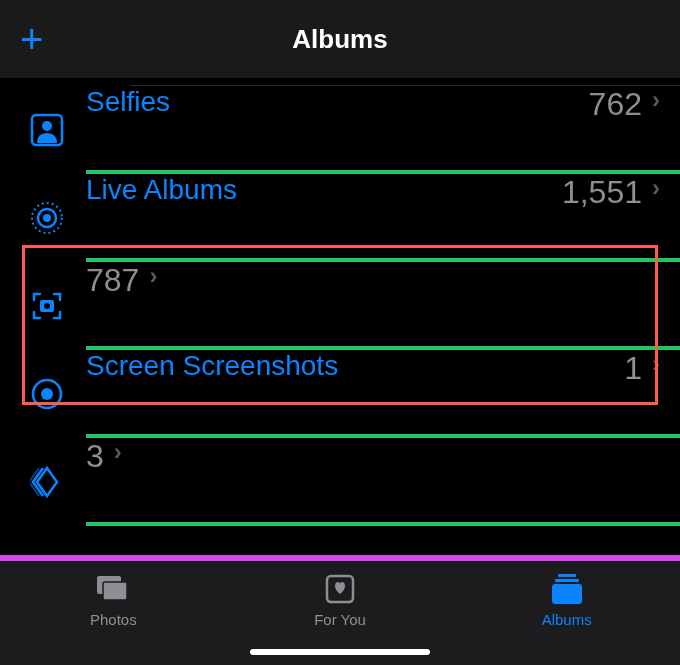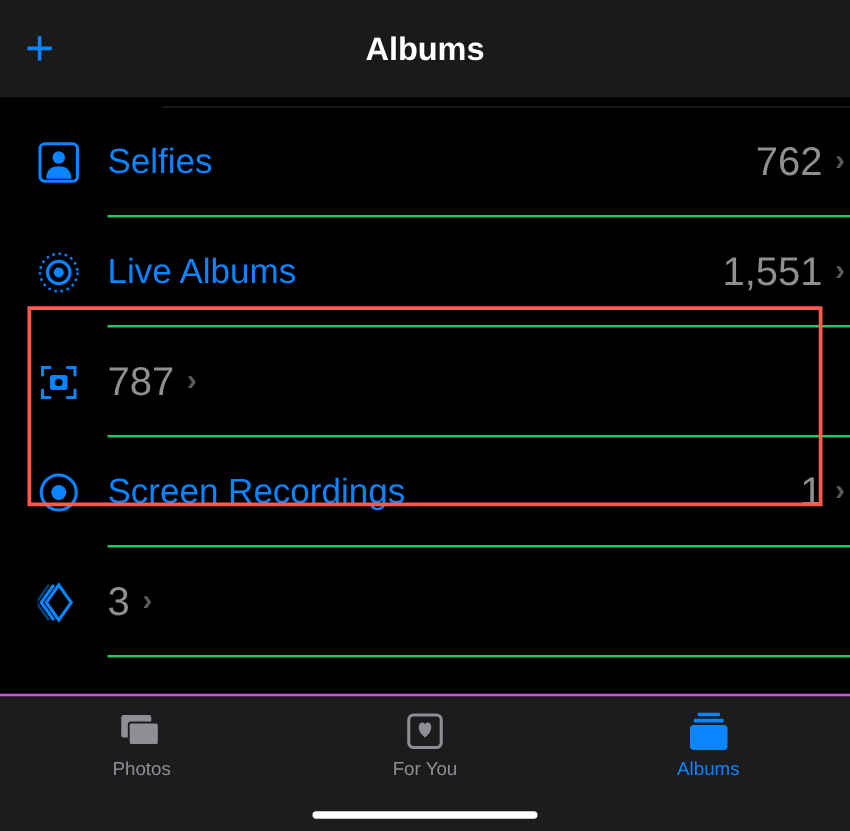--- a/index.html
+++ b/index.html
@@ -46,24 +46,23 @@
     }
     .row-icon {
       width: 56px;
       display: flex;
       align-items: center;
       justify-content: flex-start;
     }
     .row-content {
       flex: 1;
       display: flex;
-      align-items: center;
       height: 100%;
-      border-bottom: 2px solid #22c55e;
-      padding-right: 4px;
+      border-bottom: 4px solid #22c55e;
+      padding-right: 20px;
     }
     .row-label {
       flex: 1;
       color: #0a84ff;
       font-size: 28px;
     }
     .row-count {
       color: #8e8e93;
       font-size: 32px;
       margin-right: 10px;
@@ -83,21 +82,21 @@
       border: 3px solid #ff5a4d;
       pointer-events: none;
     }
     .tabbar {
       position: absolute;
       bottom: 0;
       left: 0;
       right: 0;
       height: 110px;
       background: #1c1c1e;
-      border-top: 2px solid #d946ef;
+      border-top: 6px solid #d946ef;
       display: flex;
       justify-content: space-around;
       padding-top: 10px;
     }
     .tab {
       display: flex;
       flex-direction: column;
       align-items: center;
       color: #8e8e93;
       cursor: pointer;
@@ -174,21 +173,21 @@
   </div>
 
   <div class="row">
     <div class="row-icon">
       <svg width="34" height="34" viewBox="0 0 34 34">
           <circle cx="17" cy="17" r="14" fill="none" stroke="#0a84ff" stroke-width="2.5"></circle>
           <circle cx="17" cy="17" r="6" fill="#0a84ff"></circle>
         </svg>
     </div>
     <div class="row-content">
-      <div class="row-label">Screen Recordings</div>
+      <div class="row-label">Screen Screenshots</div>
       <div class="row-count">1</div>
       <div class="chevron">›</div>
     </div>
   </div>
 
   <div class="row">
     <div class="row-icon">
       <svg width="34" height="34" viewBox="0 0 34 34">
         <path d="M17 3 L27 17 L17 31 L7 17 Z" fill="none" stroke="#0a84ff" stroke-width="2.5"></path>
         <path d="M13 3 L3 17 L13 31" fill="none" stroke="#0a84ff" stroke-width="2.5"></path>

